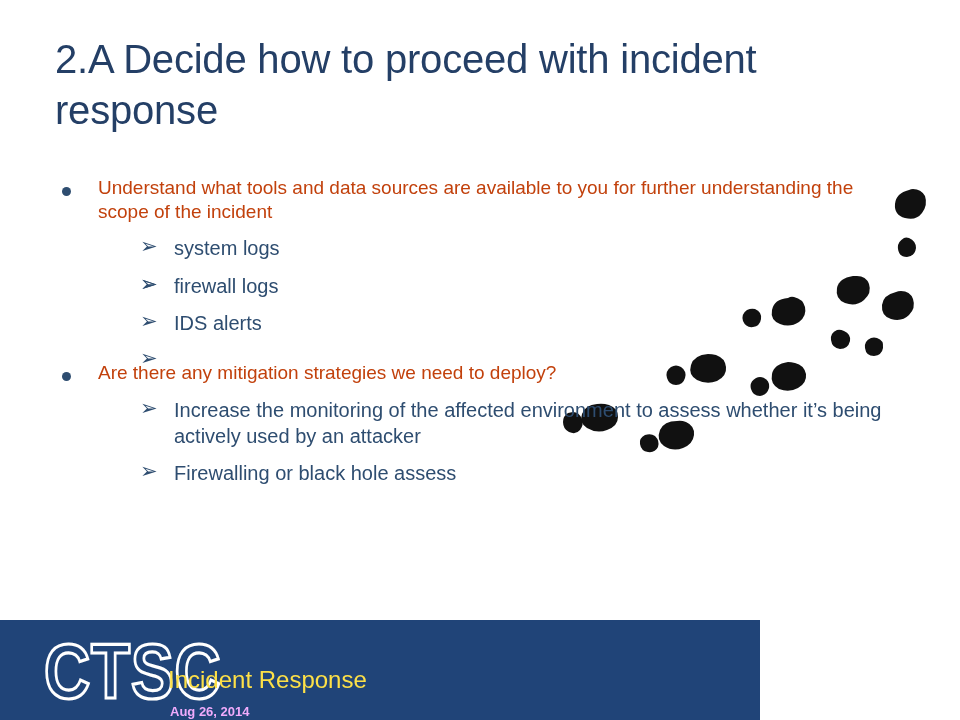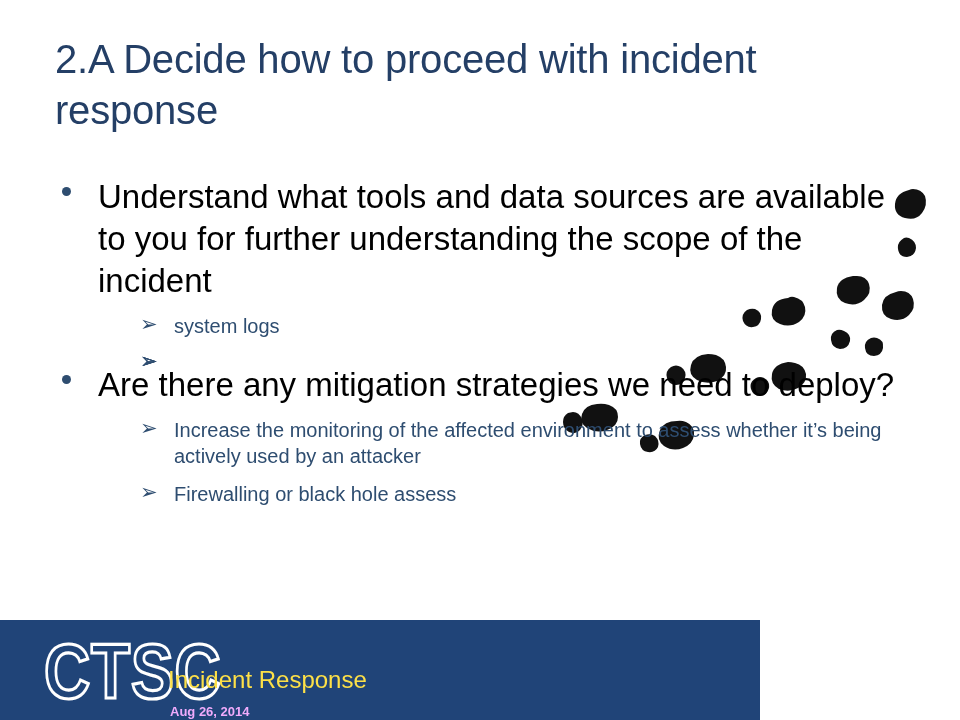--- a/index.html
+++ b/index.html
@@ -38,23 +38,23 @@
   .body-area {
     position: absolute;
     left: 52px;
     top: 176px;
     width: 850px;
   }
 
   .lvl1 {
     position: relative;
     padding-left: 46px;
-    font-size: 33px;
+    font-size: 19px;
     line-height: 1.27;
-    color: #000000;
+    color: #c2410c;
     margin-bottom: 2px;
   }
   .lvl1 .dot {
     position: absolute;
     left: 10px;
     top: 11px;
     width: 9px;
     height: 9px;
     border-radius: 50%;
     background: #2E4D70;
@@ -178,23 +178,25 @@
 
     <div class="lvl2">
       <span class="arrow">➢</span>
       <span class="lvl2-text">system logs</span>
     </div>
     <div class="lvl2">
       <span class="arrow">➢</span>
     </div>
     <div class="lvl2">
       <span class="arrow">➢</span>
-    </div>
-    <div class="lvl2">
-      <span class="arrow">➢</span>
+      <span class="lvl2-text">firewall logs</span>
+    </div>
+    <div class="lvl2">
+      <span class="arrow">➢</span>
+      <span class="lvl2-text">IDS alerts</span>
     </div>
     <div class="lvl2">
       <span class="arrow">➢</span>
     </div>
 
     <div class="group-gap"></div>
 
     <div class="lvl1">
       <span class="dot"></span>
       <span class="lvl1-text">Are there any mitigation strategies we need to deploy?</span>

